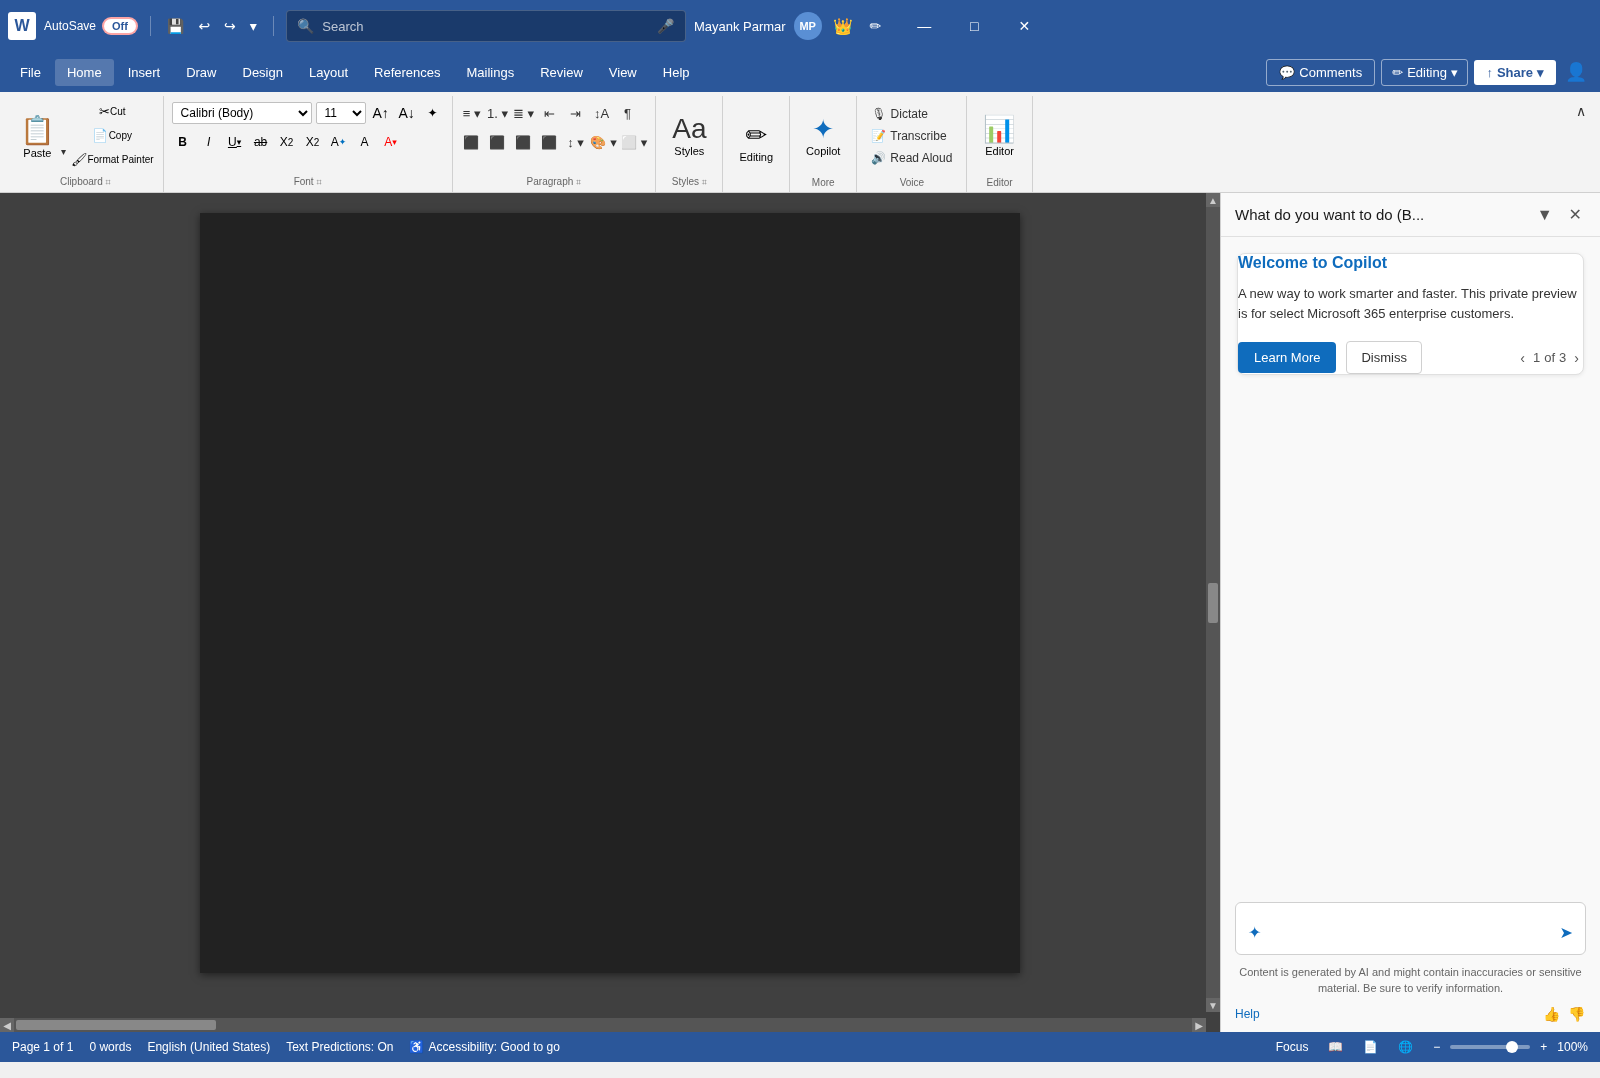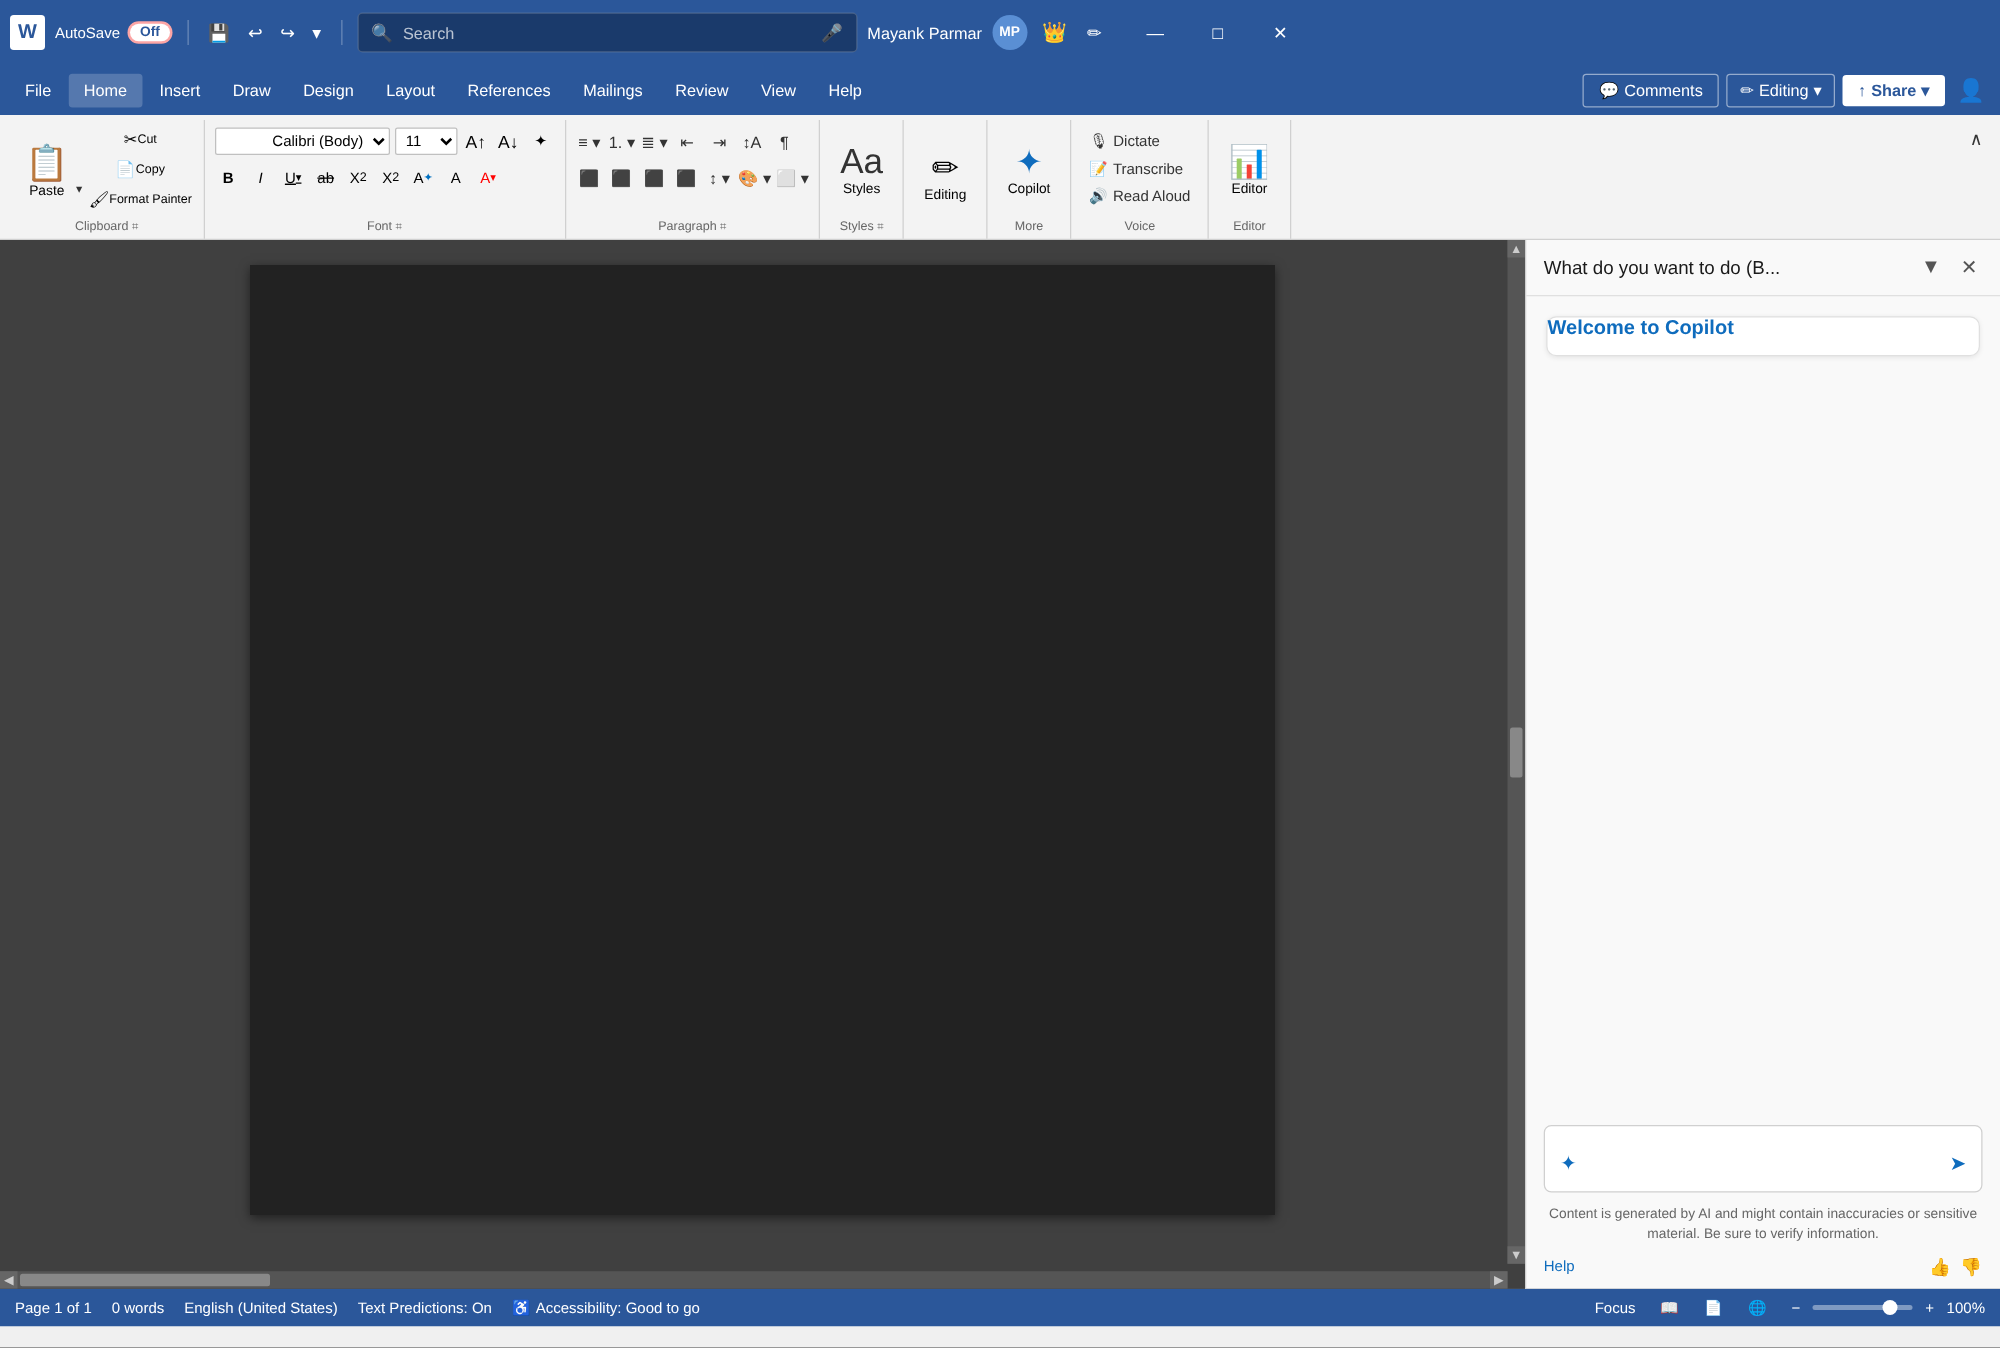--- a/index.html
+++ b/index.html
@@ -176,21 +176,20 @@
 
     
     .font-row {
       display: flex; align-items: center; gap: 4px;
       padding: 2px 0;
     }
     .font-select {
       width: 140px; height: 22px; font-size: 12px;
       border: 1px solid #c0c0c0; background: white; border-radius: 2px;
       padding: 0 4px;
-      text-align: right;
     }
     .font-size-select {
       width: 50px; height: 22px; font-size: 12px;
       border: 1px solid #c0c0c0; background: white; border-radius: 2px;
       padding: 0 4px;
     }
     .format-btn {
       min-width: 22px; height: 22px;
       border: 1px solid transparent; background: none;
       cursor: pointer; border-radius: 2px;
@@ -624,20 +623,32 @@
 
   <div class="copilot-sidebar">
     <div class="copilot-header">
       <span class="copilot-title">What do you want to do (B...</span>
       <button class="copilot-header-btn">▼</button>
       <button class="copilot-header-btn">✕</button>
     </div>
 
     <div class="welcome-card">
       <div class="welcome-title">Welcome to Copilot</div>
+      <div class="welcome-text">A new way to work smarter and faster. This private preview is for select Microsoft 365 enterprise customers.</div>
+      <div class="welcome-actions">
+        <button class="learn-more-btn">Learn More</button>
+        <button class="dismiss-btn">Dismiss</button>
+        <div class="pagination">
+          <button class="page-arrow">‹</button>
+          <span>1</span>
+          <span>of</span>
+          <span>3</span>
+          <button class="page-arrow">›</button>
+        </div>
+      </div>
     </div>
 
     <div class="copilot-spacer"></div>
 
     <div class="copilot-input-area">
       <div class="copilot-input-footer">
         <span class="copilot-sparkle">✦</span>
         <button class="copilot-send">➤</button>
       </div>
     </div>

